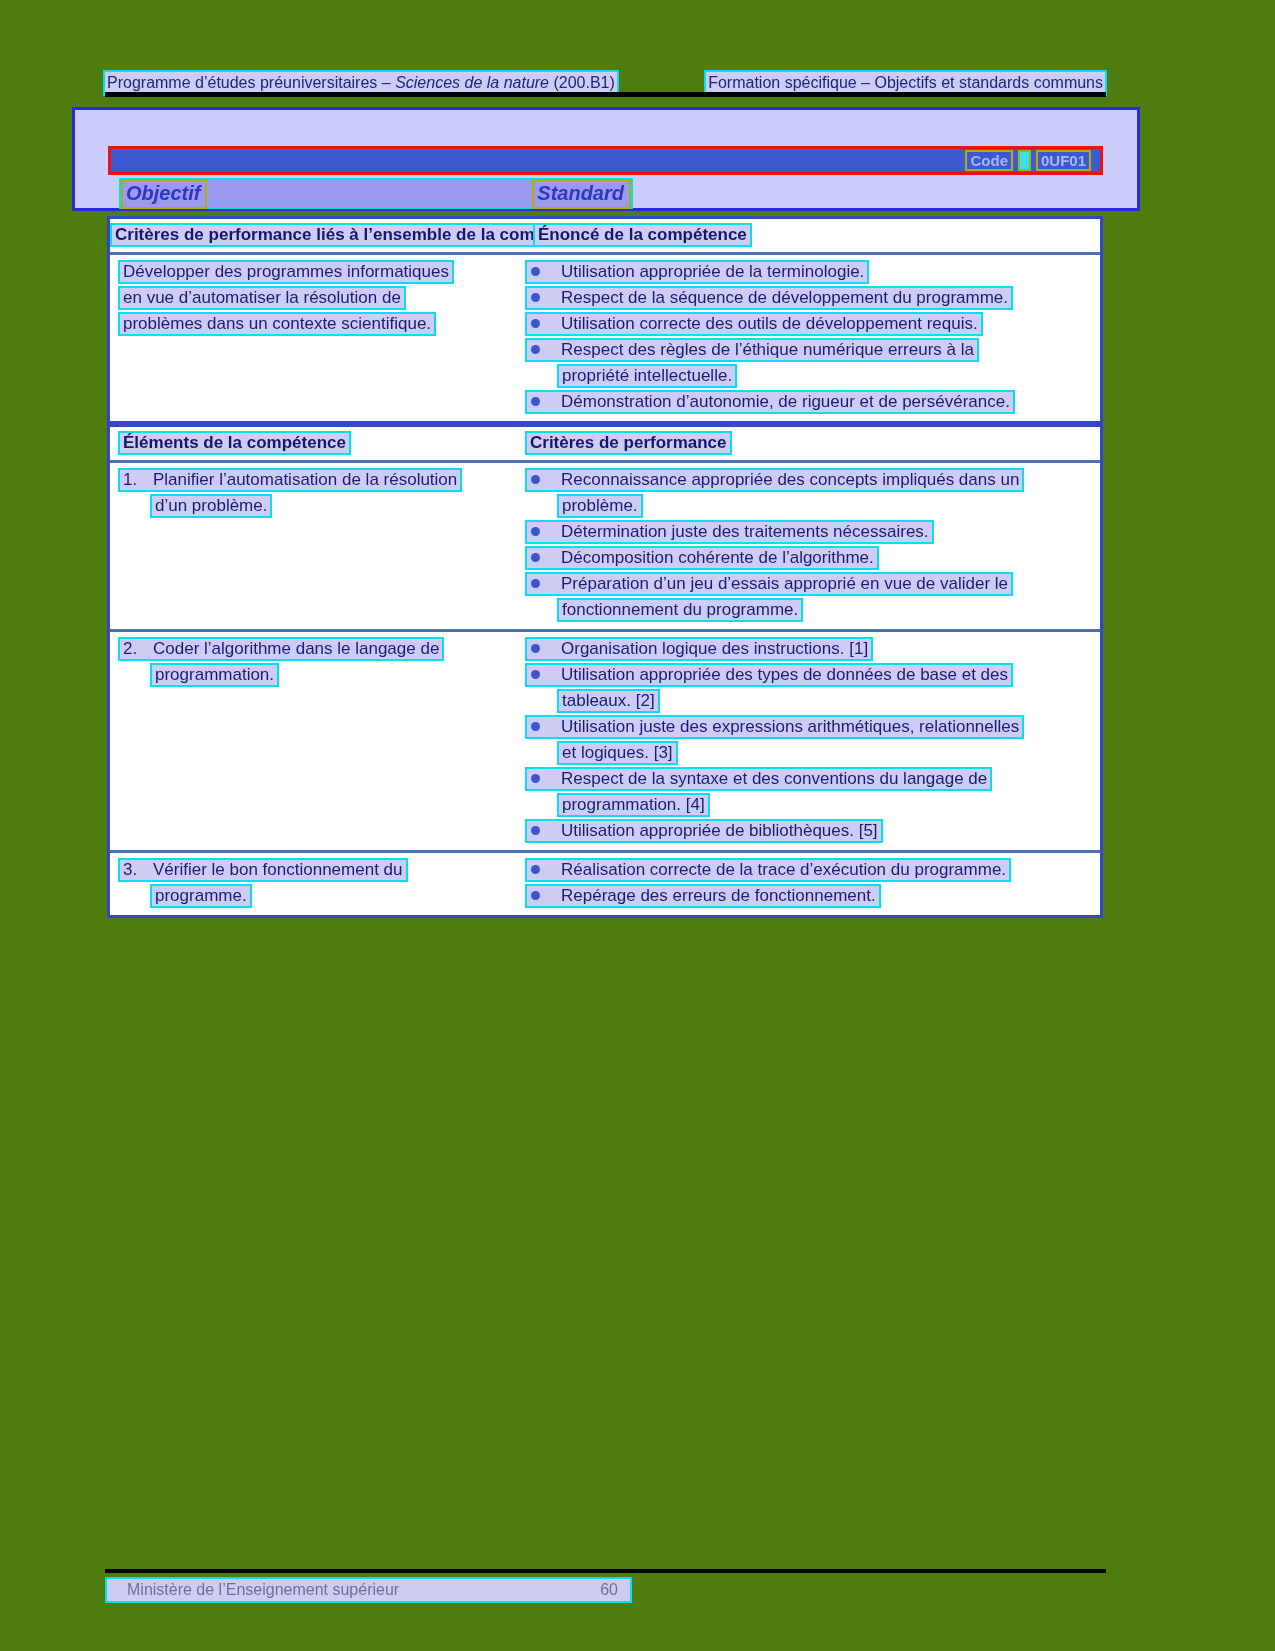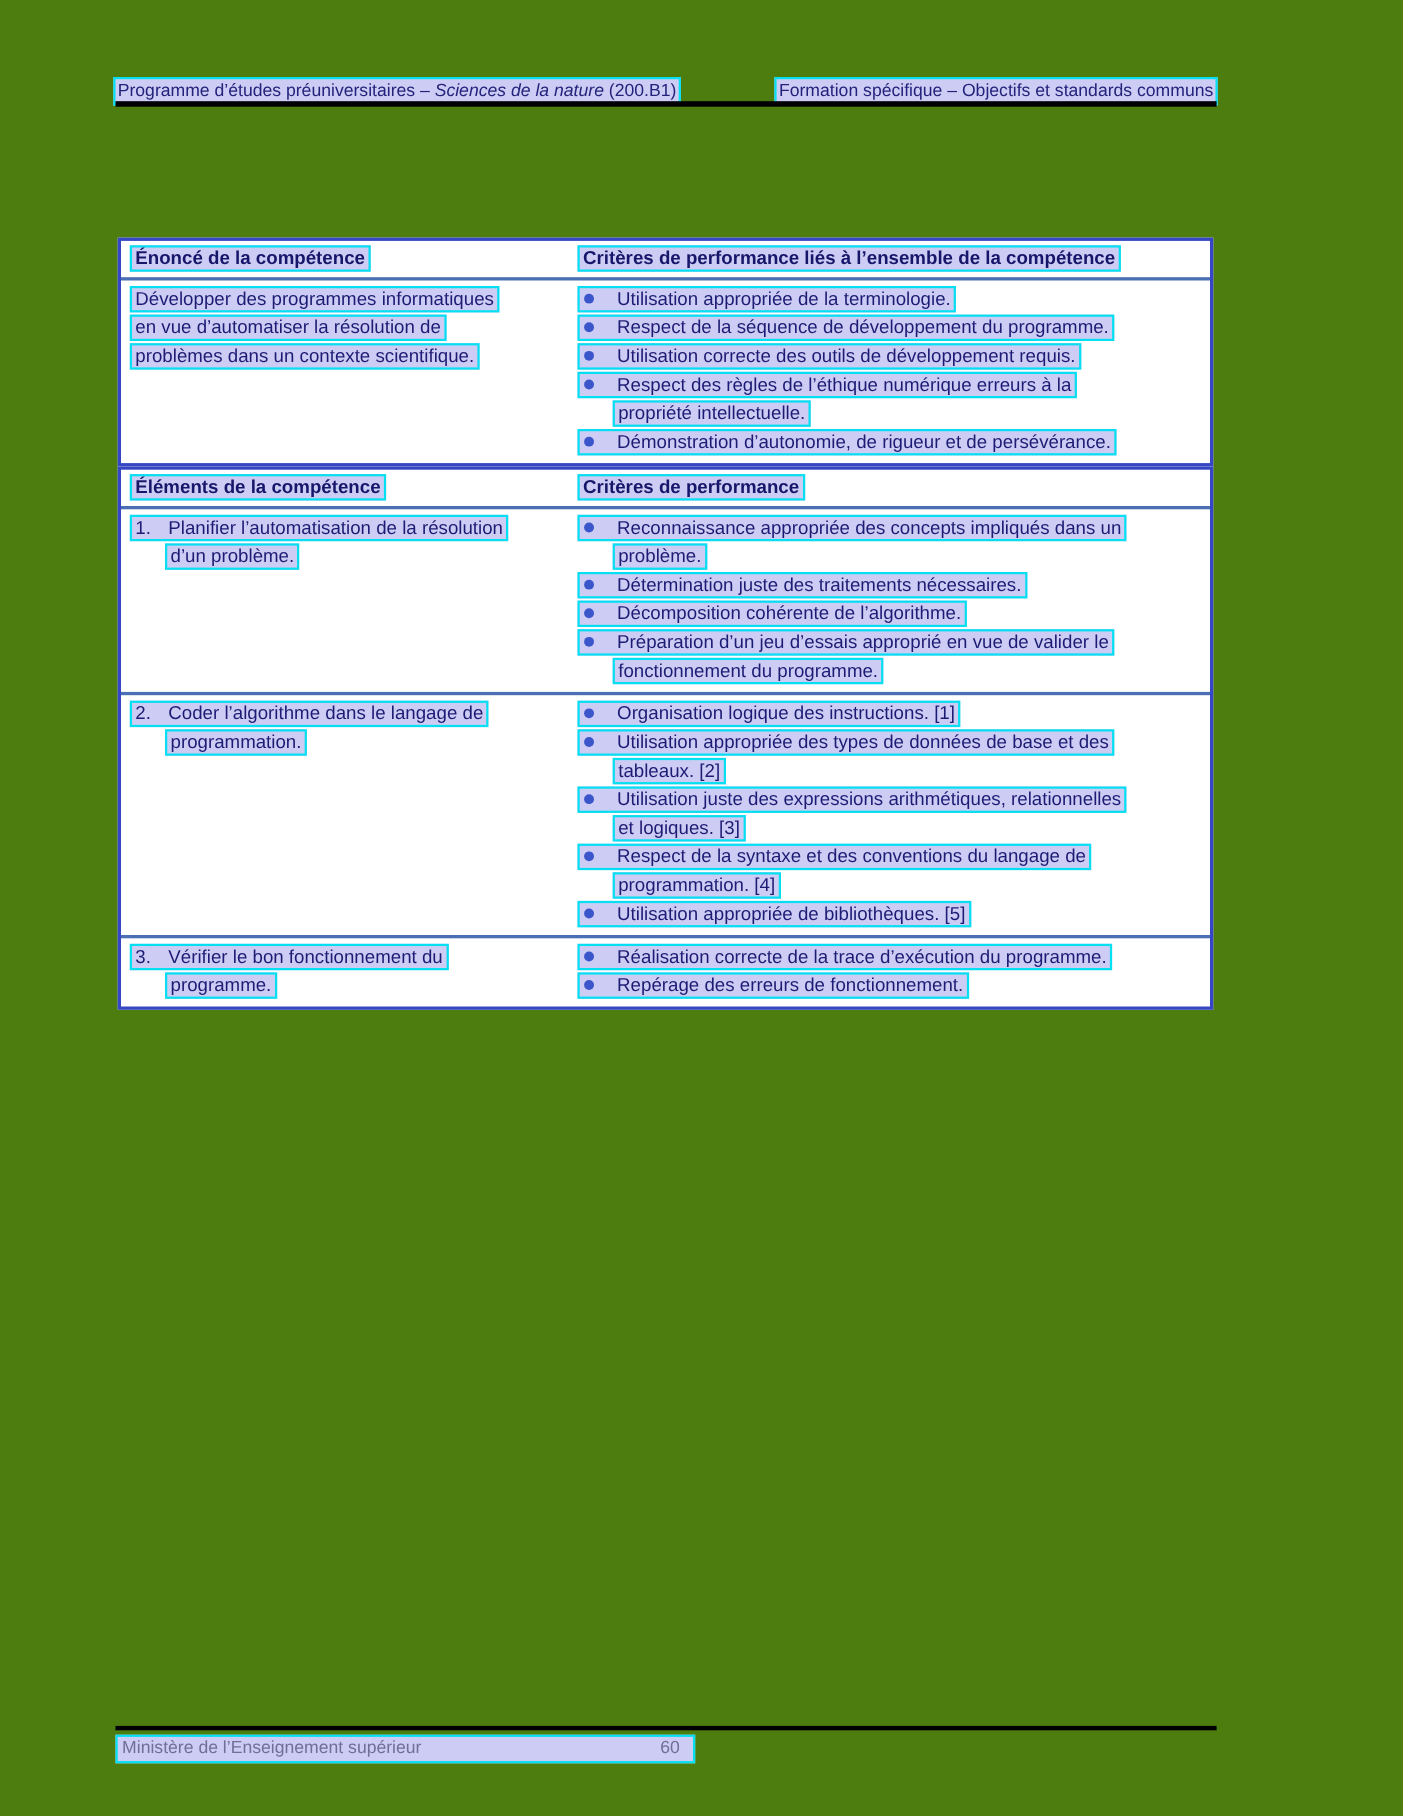--- a/index.html
+++ b/index.html
@@ -79,40 +79,51 @@
     display:inline-block; width:9px; height:9px; border-radius:50%;
     background:#3b55cb; margin:0 21px 0 1px; vertical-align:1px;
   }
 
   
   .rule-bottom { top:1569px; height:4px; }
   .footer-strip {
     left:105px; top:1577px; width:527px; box-sizing:border-box;
     display:flex; justify-content:space-between; align-items:center;
     font-size:16px; color:#6f6f99; line-height:21px;
-    background:#cdccf4; border:2px solid #05dff2; padding:0 12px 1px 4px;
+    background:#cdccf4; border:2px solid #05dff2; padding:0 12px 1px 20px;
     white-space:nowrap;
   }
 </style>
 </head>
 <body>
 
 <div class="page">
 
   <div class="abs running-header">
     <span class="hl"><span>Programme d’études préuniversitaires – </span><i>Sciences de la nature</i><span> (200.B1)</span></span>
     <span class="hl">Formation spécifique – Objectifs et standards communs</span>
   </div>
   <div class="abs rule-black rule-top"></div>
 
+  <div class="abs obj-box">
+    <div class="code-bar">
+      <span class="ybox">Code</span>
+      <span class="ybox sep">:</span>
+      <span class="ybox">0UF01</span>
+    </div>
+    <div class="obj-strip">
+      <span class="strip-word">Objectif</span>
+      <span class="strip-word">Standard</span>
+    </div>
+  </div>
 
   <div class="abs doc-table t1">
     <div class="thead">
+      <div class="line"><span class="hl">Critères de performance liés à l’ensemble de la compétence</span></div>
       <div class="line th-left"><span class="hl">Énoncé de la compétence</span></div>
-      <div class="line"><span class="hl">Critères de performance liés à l’ensemble de la compétence</span></div>
     </div>
     <div class="trow">
       <div class="cell-left">
         <div class="line"><span class="hl">Développer des programmes informatiques</span></div>
         <div class="line"><span class="hl">en vue d’automatiser la résolution de</span></div>
         <div class="line"><span class="hl">problèmes dans un contexte scientifique.</span></div>
       </div>
       <div>
         <ul class="crit">
           <li>

